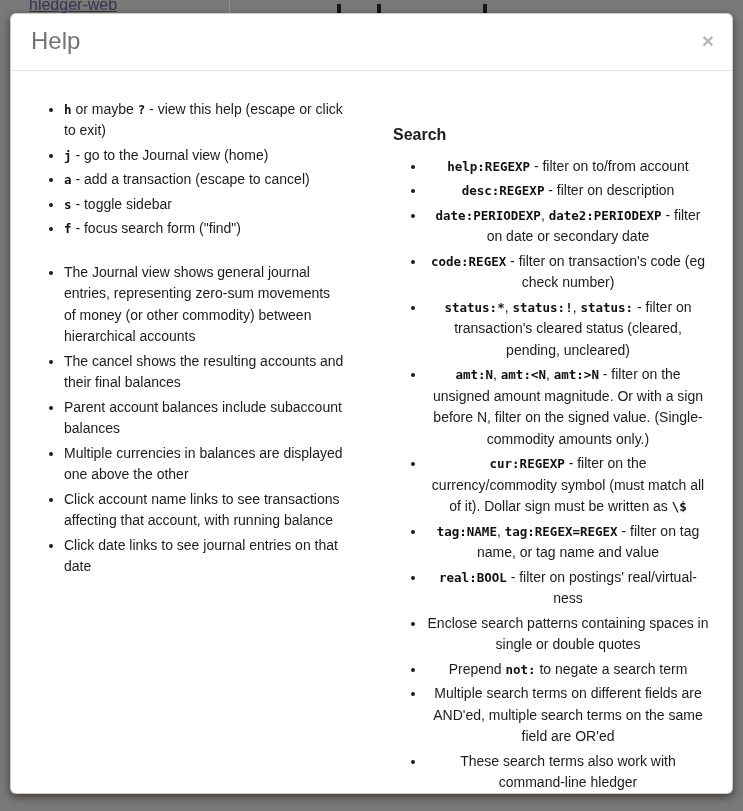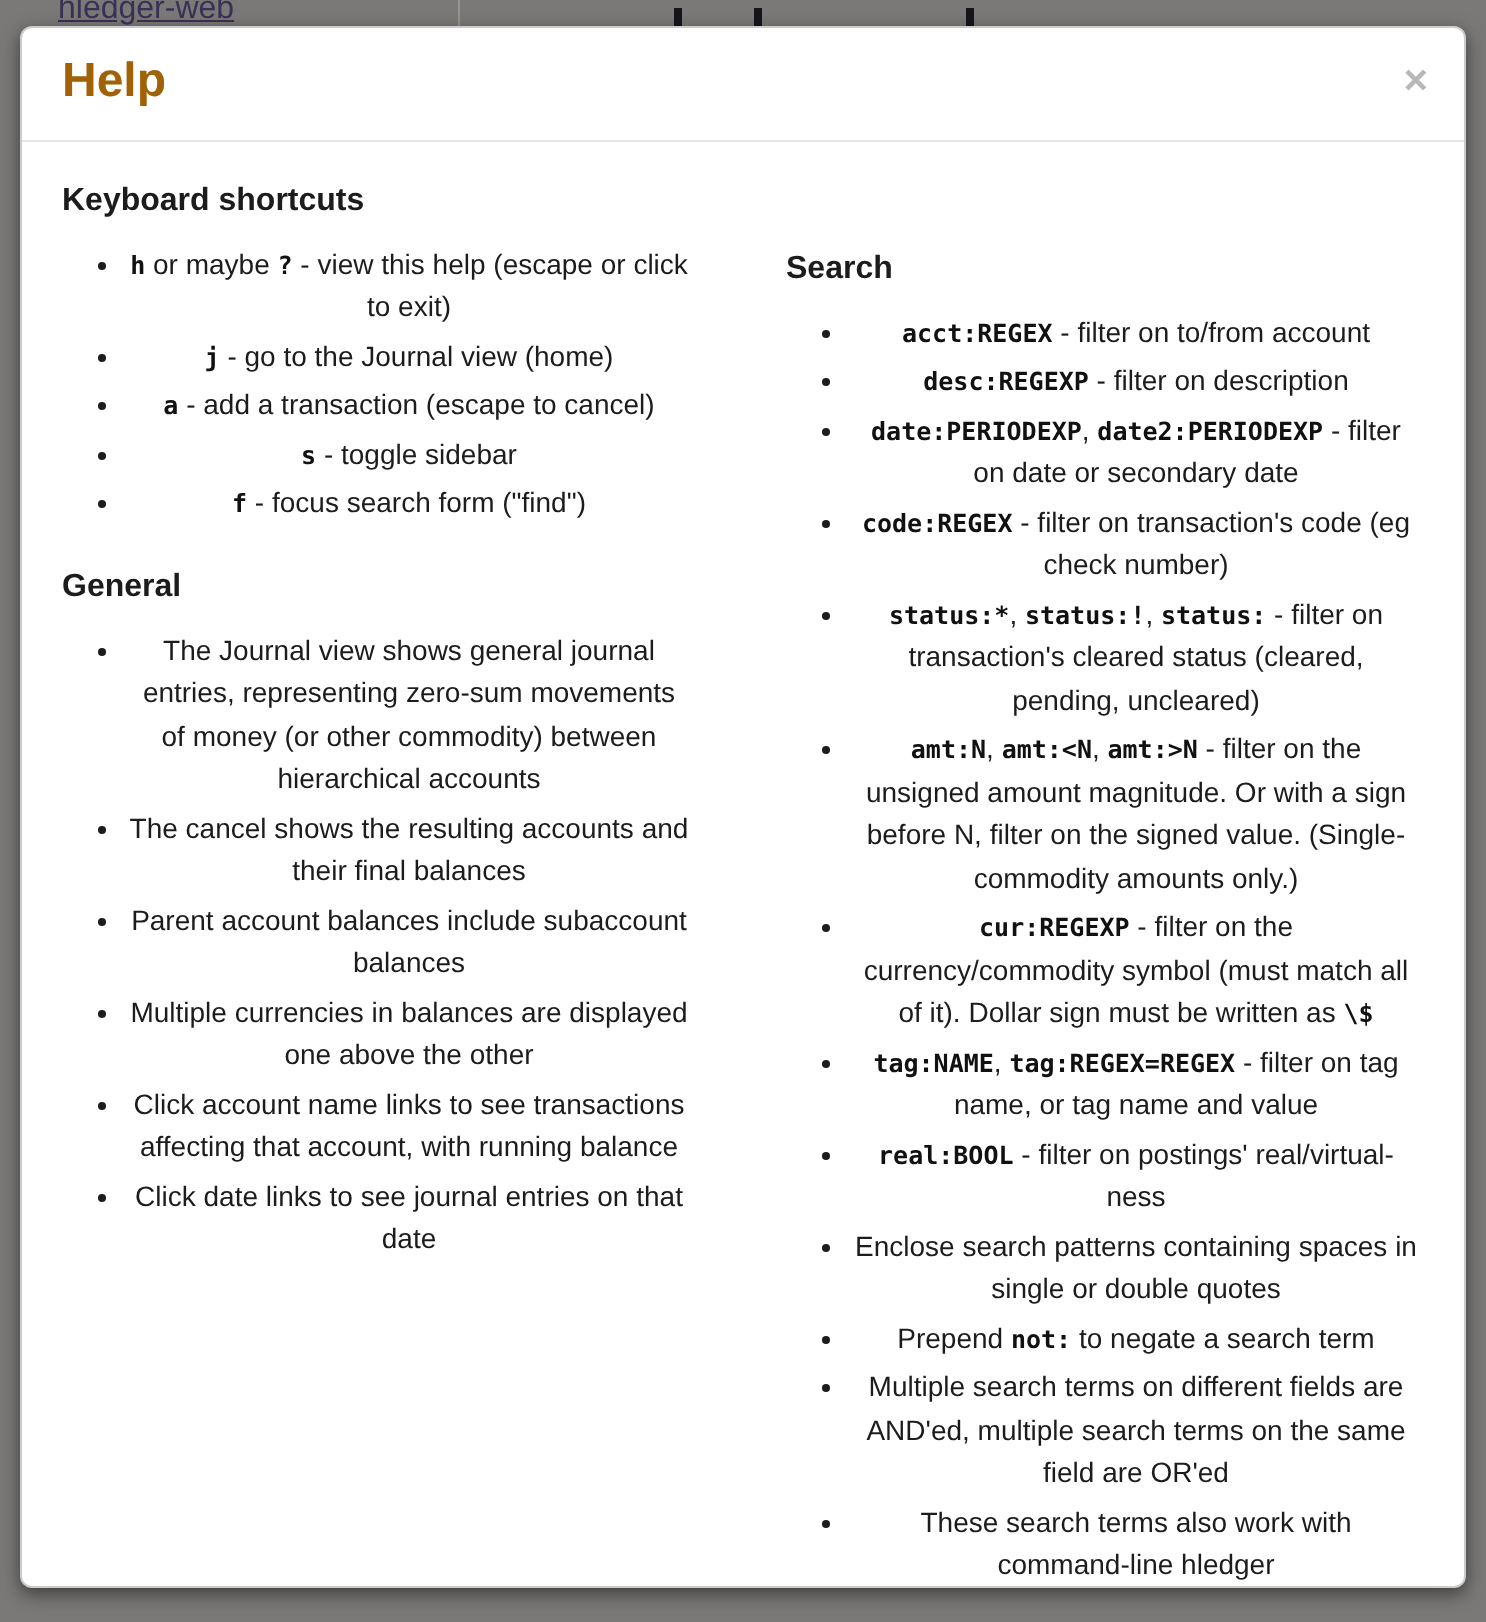--- a/index.html
+++ b/index.html
@@ -35,22 +35,22 @@
     overflow: hidden;
   }
   .modal-header {
     position: relative;
     padding: 13px 20px 14px;
     border-bottom: 1px solid #e5e5e5;
   }
   .modal-title {
     margin: 0;
     font-size: 24px;
-    font-weight: bold;
-    color: #a16207;
+    font-weight: normal;
+    color: #737373;
     line-height: 1.2;
   }
   .close-btn {
     position: absolute; top: 16px; right: 14px;
     border: 0; background: transparent; padding: 0 4px;
     font-size: 21px; font-weight: bold; line-height: 1;
     color: #b8b8b8; cursor: pointer;
     font-family: "Liberation Sans", sans-serif;
   }
   .modal-body {
@@ -98,42 +98,40 @@
 
 <div class="modal-panel">
   <div class="modal-header">
     <h1 class="modal-title">Help</h1>
     <button class="close-btn">
       <span>×</span>
     </button>
   </div>
   <div class="modal-body">
     <div class="col-left">
-        <h4 class="section-heading">Keyboard shortcuts</h4>
         <ul class="help-list">
           <li><code>h</code> or maybe <code>?</code> - view this help (escape or click to exit)</li>
           <li><code>j</code> - go to the Journal view (home)</li>
           <li><code>a</code> - add a transaction (escape to cancel)</li>
           <li><code>s</code> - toggle sidebar</li>
           <li><code>f</code> - focus search form ("find")</li>
         </ul>
-        <h4 class="section-heading">General</h4>
         <ul class="help-list">
           <li>The Journal view shows general journal entries, representing zero-sum movements of money (or other commodity) between hierarchical accounts</li>
           <li>The cancel shows the resulting accounts and their final balances</li>
           <li>Parent account balances include subaccount balances</li>
           <li>Multiple currencies in balances are displayed one above the other</li>
           <li>Click account name links to see transactions affecting that account, with running balance</li>
           <li>Click date links to see journal entries on that date</li>
         </ul>
       </div>
     <div class="col-right">
         <h4 class="section-heading">Search</h4>
         <ul class="help-list">
-          <li><code>acct:REGEX</code> - filter on to/from account</li>
+          <li><code>help:REGEXP</code> - filter on to/from account</li>
           <li><code>desc:REGEXP</code> - filter on description</li>
           <li><code>date:PERIODEXP</code>, <code>date2:PERIODEXP</code> - filter on date or secondary date</li>
           <li><code>code:REGEX</code> - filter on transaction's code (eg check number)</li>
           <li><code>status:*</code>, <code>status:!</code>, <code>status:</code> - filter on transaction's cleared status (cleared, pending, uncleared)</li>
           <li><code>amt:N</code>, <code>amt:&lt;N</code>, <code>amt:&gt;N</code> - filter on the unsigned amount magnitude. Or with a sign before N, filter on the signed value. (Single-commodity amounts only.)</li>
           <li><code>cur:REGEXP</code> - filter on the currency/commodity symbol (must match all of it). Dollar sign must be written as <code>\$</code></li>
           <li><code>tag:NAME</code>, <code>tag:REGEX=REGEX</code> - filter on tag name, or tag name and value</li>
           <li><code>real:BOOL</code> - filter on postings' real/virtual-ness</li>
           <li>Enclose search patterns containing spaces in single or double quotes</li>
           <li>Prepend <code>not:</code> to negate a search term</li>

